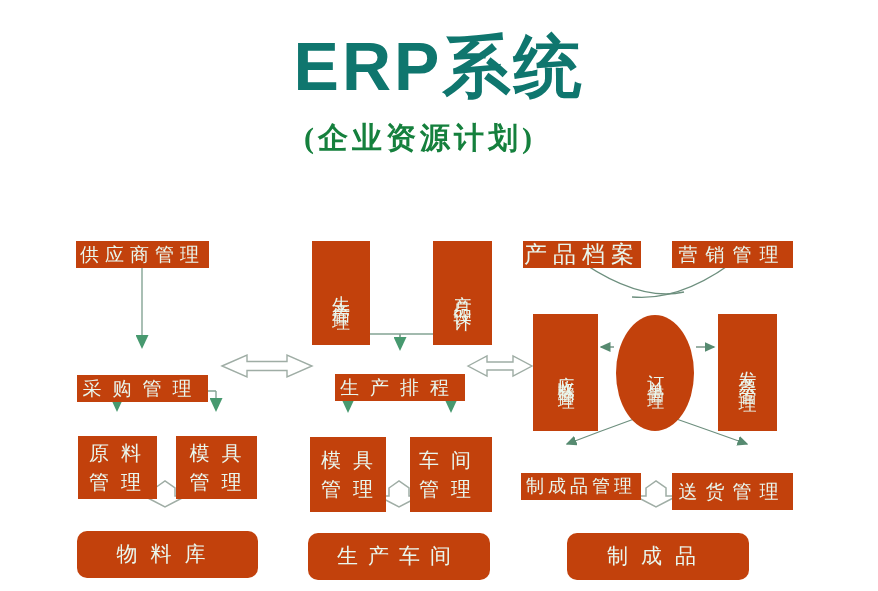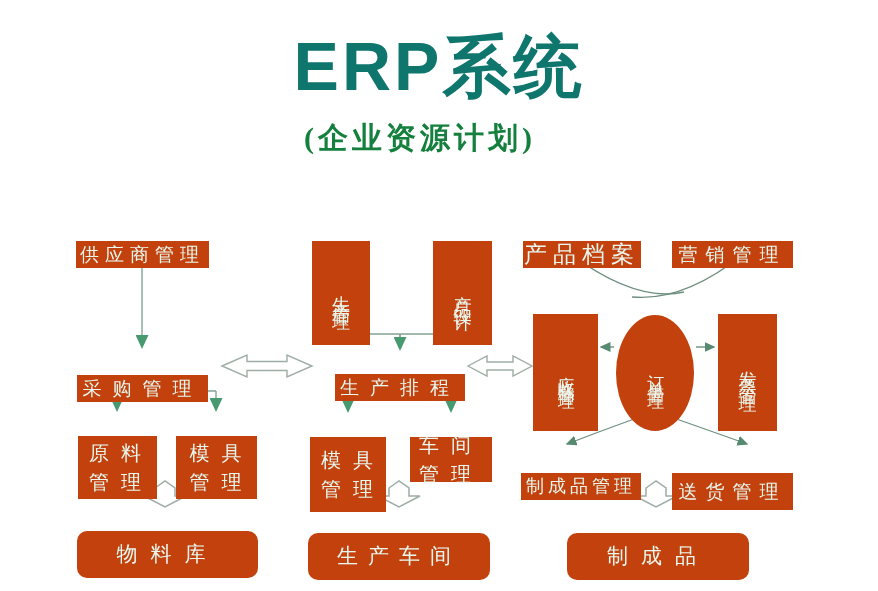--- a/index.html
+++ b/index.html
@@ -51,21 +51,21 @@
   #n-supplier        { left: 76px;  top: 218px; width: 133px; height: 27px; font-size: 19px; letter-spacing: 6px; }
   #n-purchasing      { left: 77px;  top: 352px; width: 131px; height: 27px; font-size: 19px; letter-spacing: 11px; }
   #n-raw-material    { left: 78px;  top: 413px; width: 79px;  height: 63px; font-size: 20px; letter-spacing: 12px; padding-left: 7px; }
   #n-paper-roll      { left: 176px; top: 413px; width: 81px;  height: 63px; font-size: 20px; letter-spacing: 12px; padding-left: 10px; }
   #n-material-wh     { left: 77px;  top: 508px; width: 181px; height: 47px; font-size: 21px; letter-spacing: 13px; }
 
   #n-prod-mgmt       { left: 312px; top: 218px; width: 58px;  height: 104px; font-size: 18px; letter-spacing: 6px; }
   #n-prod-design     { left: 433px; top: 218px; width: 59px;  height: 104px; font-size: 18px; letter-spacing: 6px; }
   #n-prod-sched      { left: 335px; top: 351px; width: 130px; height: 27px; font-size: 19px; letter-spacing: 11px; }
   #n-mold            { left: 310px; top: 414px; width: 76px;  height: 75px; font-size: 20px; letter-spacing: 12px; padding-left: 10px; }
-  #n-workshop        { left: 410px; top: 414px; width: 82px;  height: 45px; font-size: 20px; letter-spacing: 12px; padding-left: 0; }
+  #n-workshop        { left: 410px; top: 414px; width: 82px;  height: 75px; font-size: 20px; letter-spacing: 12px; padding-left: 0; }
   #n-prod-workshop   { left: 308px; top: 510px; width: 182px; height: 47px; font-size: 21px; letter-spacing: 10px; }
 
   #n-prod-archive    { left: 523px; top: 218px; width: 118px; height: 27px; font-size: 23px; letter-spacing: 6px; }
   #n-marketing       { left: 672px; top: 218px; width: 121px; height: 27px; font-size: 19px; letter-spacing: 8px; }
   #n-receivables     { left: 533px; top: 291px; width: 65px;  height: 117px; font-size: 17px; letter-spacing: 4px; }
   #n-order           { left: 616px; top: 292px; width: 78px;  height: 116px; font-size: 17px; letter-spacing: 6px; }
   #n-invoice         { left: 718px; top: 291px; width: 59px;  height: 117px; font-size: 18px; letter-spacing: 8px; }
   #n-fg-mgmt         { left: 521px; top: 450px; width: 120px; height: 27px; font-size: 18px; letter-spacing: 4px; }
   #n-delivery        { left: 672px; top: 450px; width: 121px; height: 37px; font-size: 19px; letter-spacing: 8px; }
   #n-finished-goods  { left: 567px; top: 510px; width: 182px; height: 47px; font-size: 21px; letter-spacing: 13px; }

